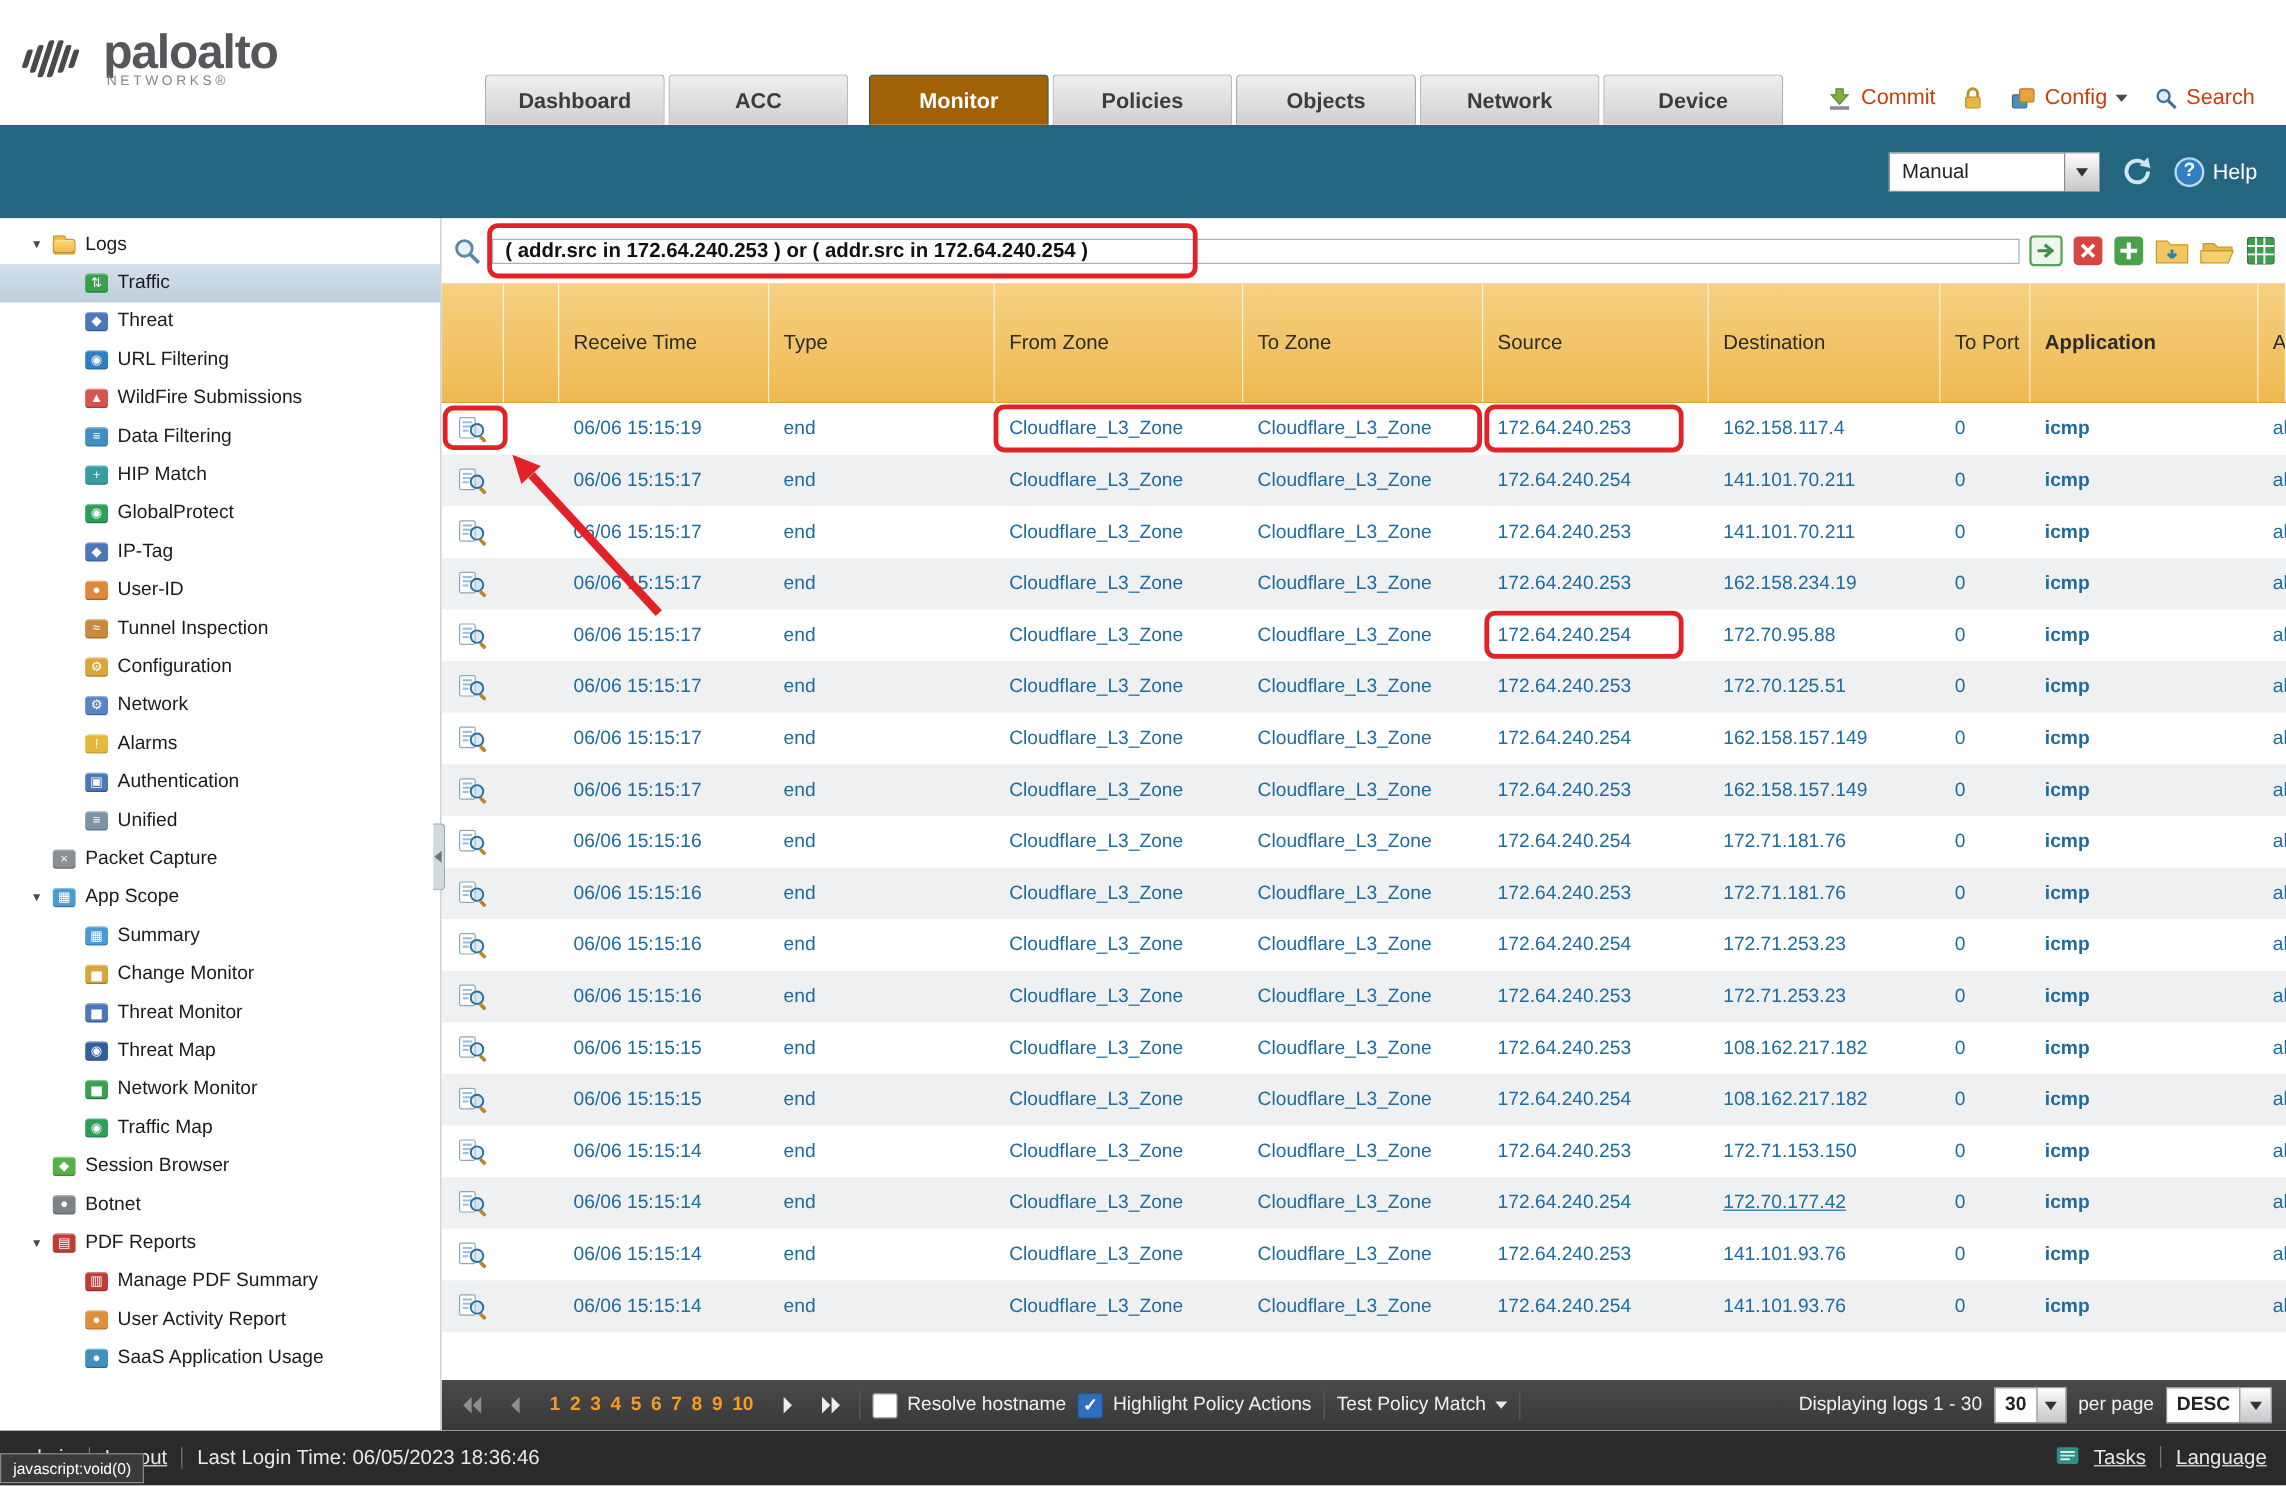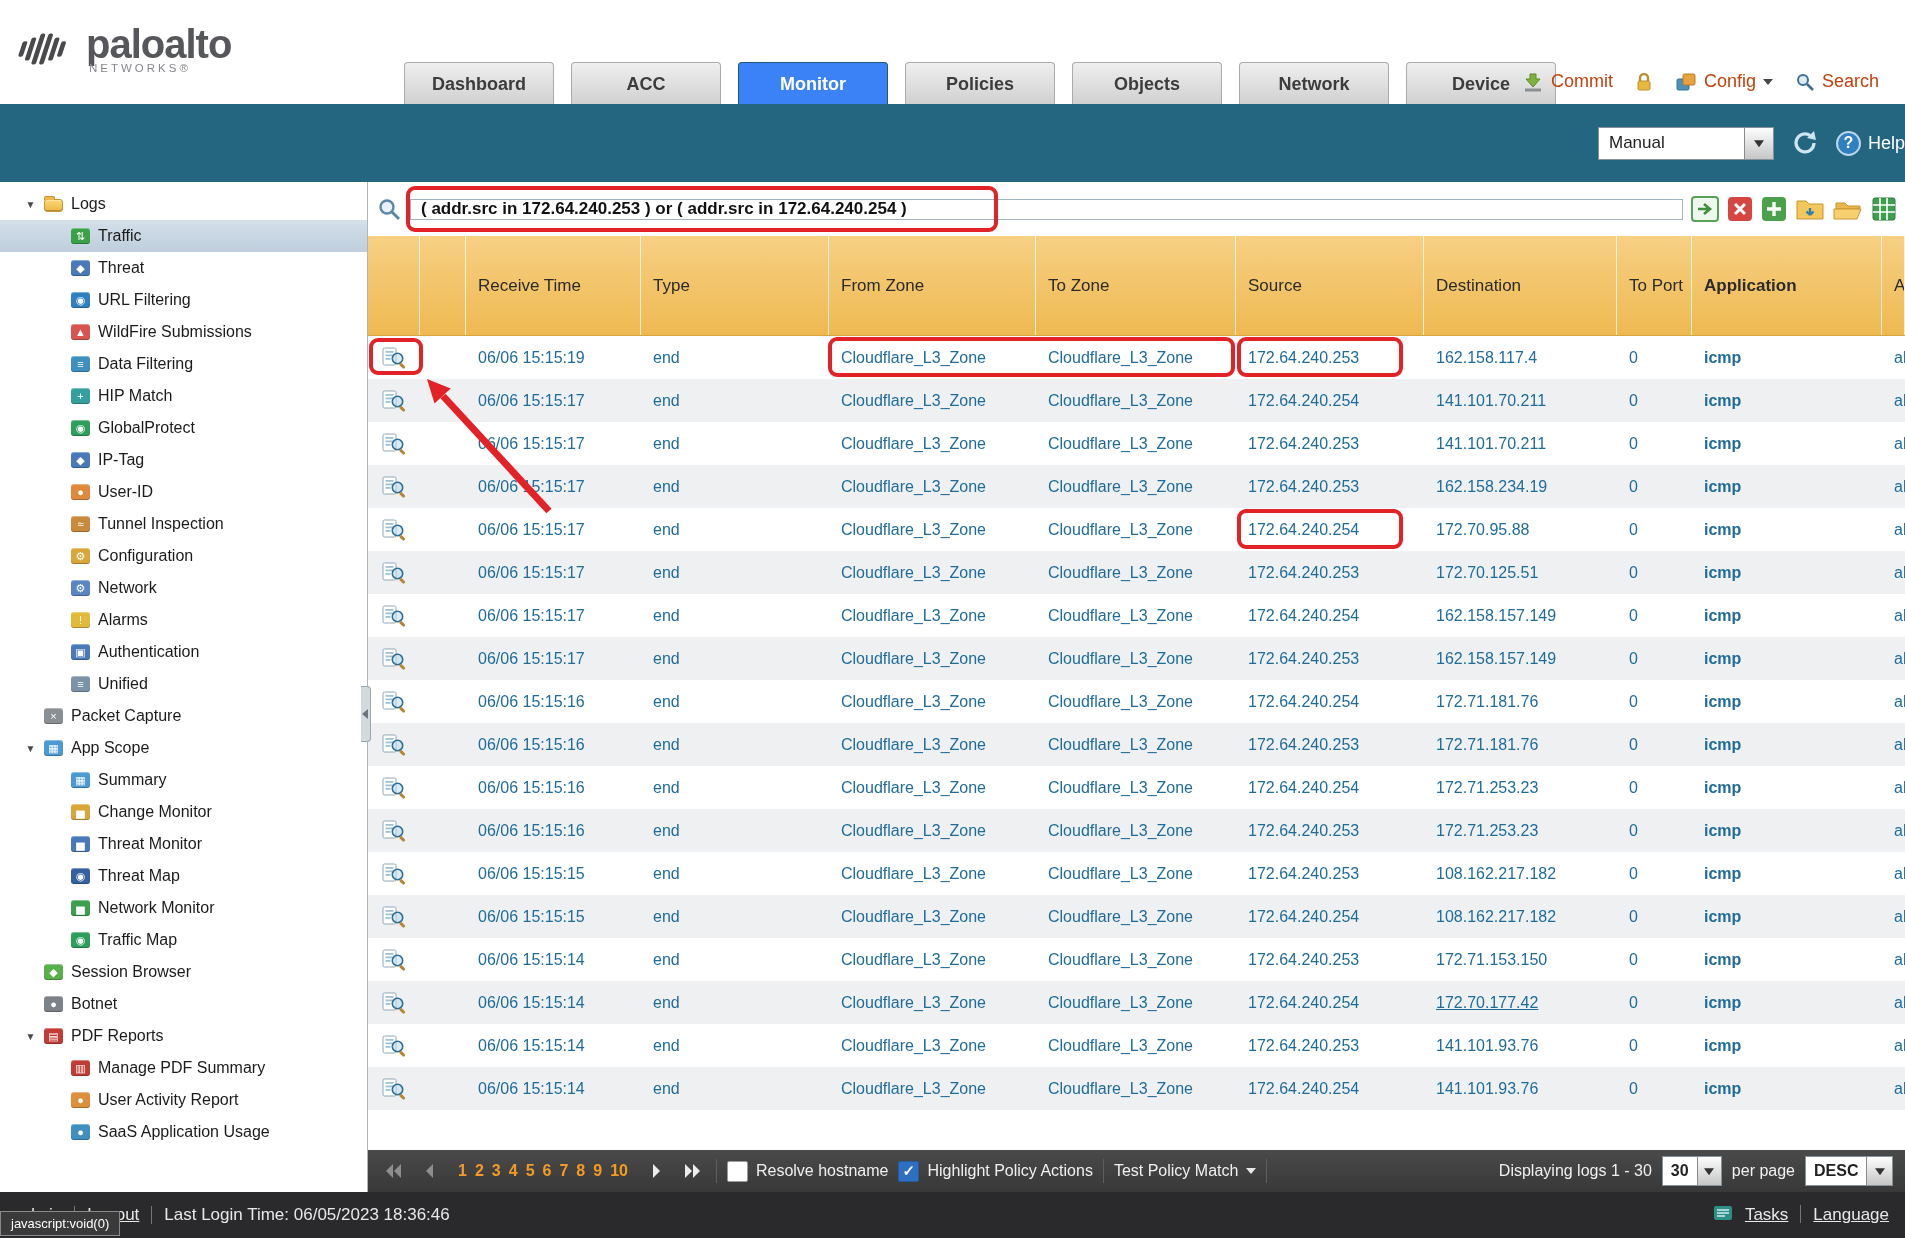--- a/index.html
+++ b/index.html
@@ -5,31 +5,31 @@
   html,body{margin:0;padding:0;}
   body{
     width:1905px;height:1238px;overflow:hidden;background:#fff;position:relative;
     font-family:"Liberation Sans", sans-serif; --red:#e32228;
   }
   
   .app-header{height:104px;background:#fff;position:relative;}
   .logo{position:absolute;left:18px;top:24px;display:flex;align-items:center;gap:10px;}
   .logo-name{font-size:40px;font-weight:600;color:#56575a;letter-spacing:-1px;line-height:40px;}
   .logo-sub{font-size:11.5px;letter-spacing:3px;color:#85868a;margin-top:-2px;padding-left:3px;}
-  .tab-strip{position:absolute;left:404px;bottom:0;display:flex;align-items:flex-end;gap:14px;}
+  .tab-strip{position:absolute;left:404px;bottom:0;display:flex;align-items:flex-end;}
   .tab{width:150px;height:42px;line-height:42px;text-align:center;font-size:18px;font-weight:700;color:#3c3c3c;
        background:linear-gradient(#efefef,#d0d0d0);border:1px solid #ababab;border-bottom:none;
        border-radius:4px 4px 0 0;margin-right:3px;box-sizing:border-box;cursor:pointer;}
-  .tab.active{background:#3b82f6;border-color:#1e5a74;color:#fff;}
+  .tab.active{background:#a16207;border-color:#1e5a74;color:#fff;margin-left:14px;}
   .header-actions{position:absolute;right:26px;bottom:12px;display:flex;align-items:center;gap:22px;
        font-size:18px;color:#c2410c;}
   .hact{display:flex;align-items:center;gap:7px;cursor:pointer;}
   .dcaret{width:0;height:0;border-left:5px solid transparent;border-right:5px solid transparent;border-top:6px solid #4a4a4a;display:inline-block;}
   
-  .toolbar{height:78px;background:#24657f;display:flex;justify-content:flex-end;align-items:center;gap:16px;padding-right:0;box-sizing:border-box;}
+  .toolbar{height:78px;background:#24657f;display:flex;justify-content:flex-end;align-items:center;gap:16px;padding-right:24px;box-sizing:border-box;}
   .select{display:flex;align-items:stretch;background:#fff;border:1px solid #84929c;height:33px;box-sizing:border-box;}
   .select .val{flex:1;font-size:17px;color:#222;padding:0 10px;display:flex;align-items:center;white-space:nowrap;}
   .selbtn{width:28px;background:linear-gradient(#fdfdfd,#c6c6c6);border-left:1px solid #8a8a8a;position:relative;cursor:pointer;}
   .selbtn::after{content:"";position:absolute;left:50%;top:50%;transform:translate(-50%,-40%);
        border-left:5px solid transparent;border-right:5px solid transparent;border-top:7px solid #333;}
   .mode-select{width:176px;}
   .help{display:flex;align-items:center;gap:7px;color:#fff;font-size:18px;cursor:pointer;}
   .help-circle{width:25px;height:25px;border-radius:50%;background:#2f7fc1;border:2px solid #bcd6ea;color:#fff;
        display:flex;align-items:center;justify-content:center;font-size:16px;font-weight:700;box-sizing:border-box;}
   .help-circle::after{content:"?";}

